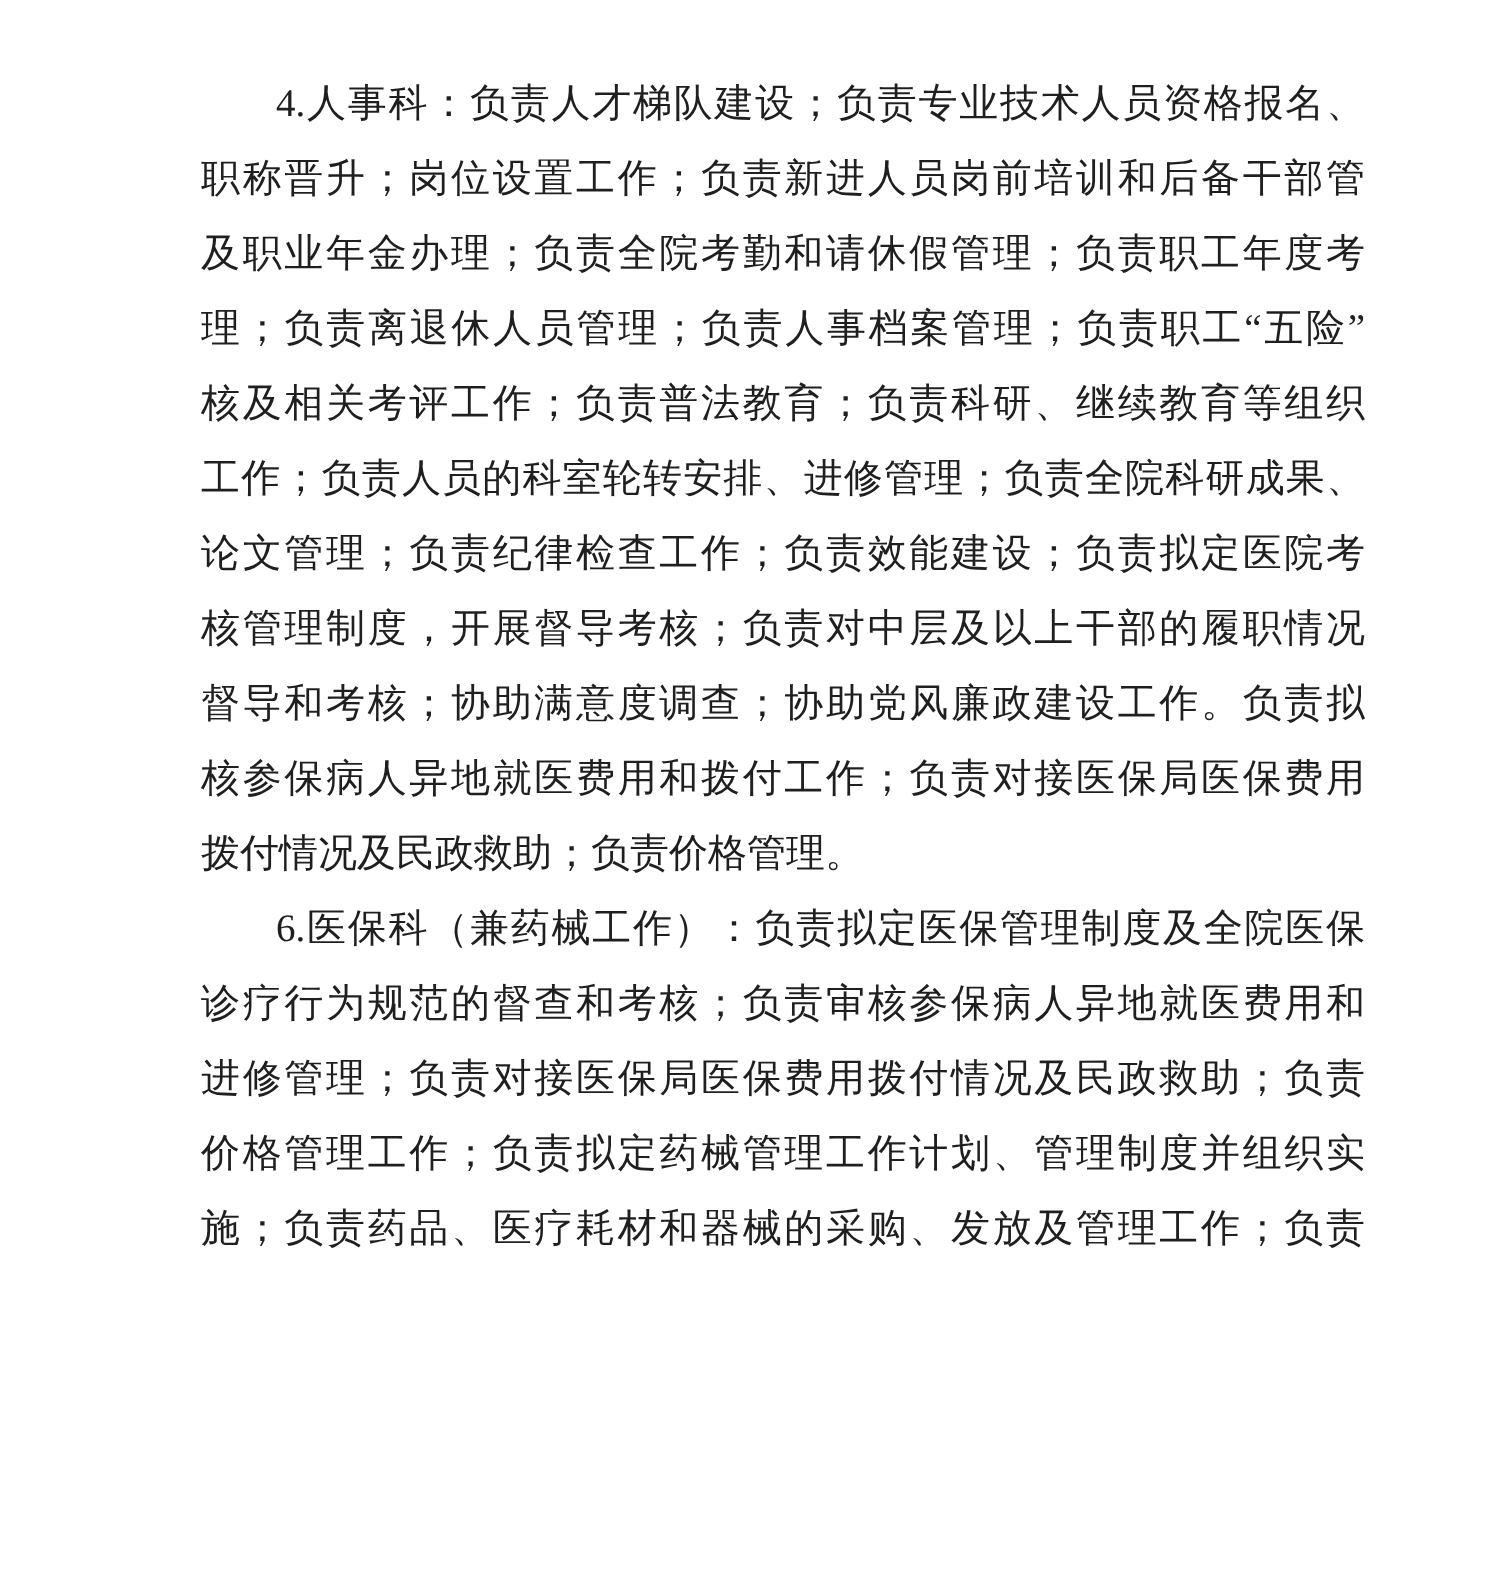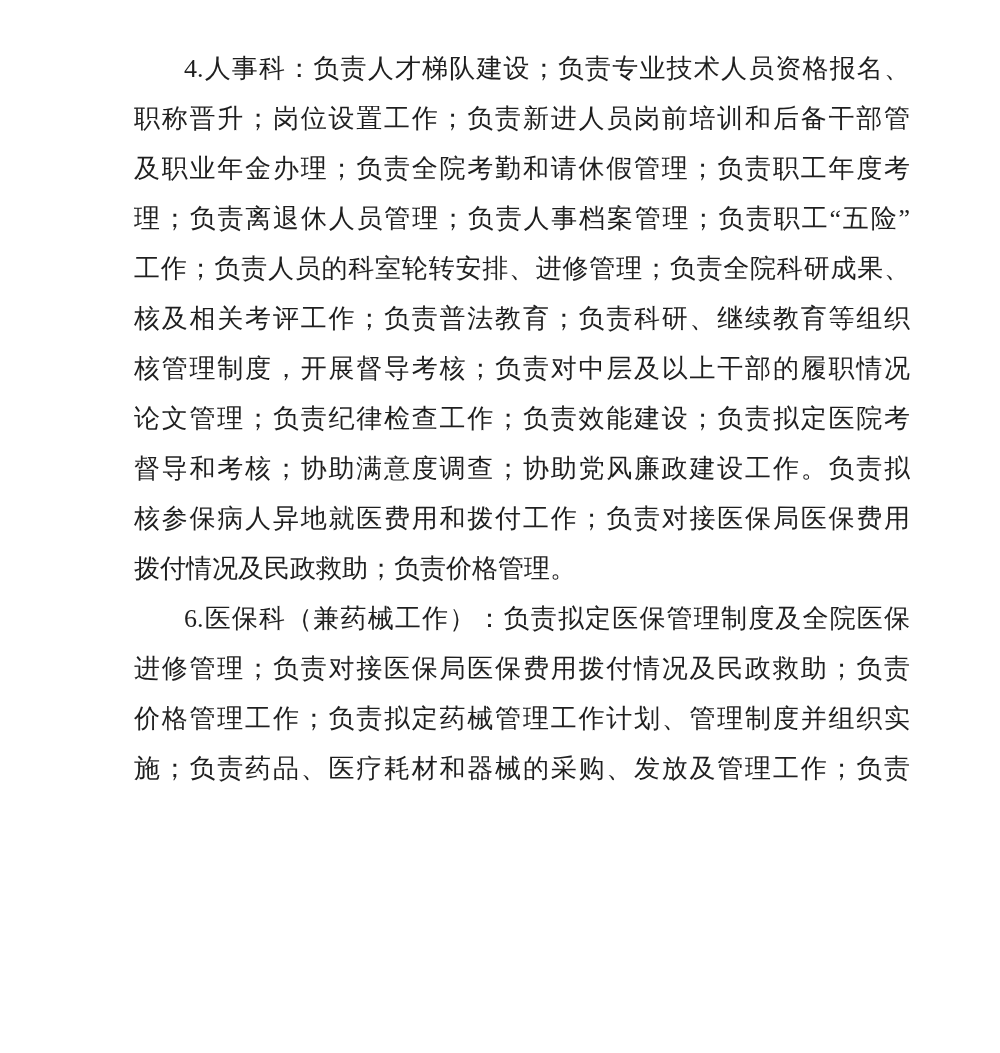--- a/index.html
+++ b/index.html
@@ -47,31 +47,32 @@
 <body>
 
 <div class="page">
   <div class="textblock">
 
     <section class="para">
       <div class="line first">4.人事科：负责人才梯队建设；负责专业技术人员资格报名、</div>
       <div class="line">职称晋升；岗位设置工作；负责新进人员岗前培训和后备干部管</div>
       <div class="line">及职业年金办理；负责全院考勤和请休假管理；负责职工年度考</div>
       <div class="line">理；负责离退休人员管理；负责人事档案管理；负责职工“五险”</div>
+      <div class="line">核及相关考评工作；负责普法教育；负责科研、继续教育等组织</div>
       <div class="line">工作；负责人员的科室轮转安排、进修管理；负责全院科研成果、</div>
-      <div class="line">核及相关考评工作；负责普法教育；负责科研、继续教育等组织</div>
+      <div class="line">论文管理；负责纪律检查工作；负责效能建设；负责拟定医院考</div>
       <div class="line">核管理制度，开展督导考核；负责对中层及以上干部的履职情况</div>
-      <div class="line">论文管理；负责纪律检查工作；负责效能建设；负责拟定医院考</div>
       <div class="line">督导和考核；协助满意度调查；协助党风廉政建设工作。负责拟</div>
       <div class="line">核参保病人异地就医费用和拨付工作；负责对接医保局医保费用</div>
       <div class="line last">拨付情况及民政救助；负责价格管理。</div>
     </section>
 
 
     <section class="para">
       <div class="line first">6.医保科（兼药械工作）：负责拟定医保管理制度及全院医保</div>
+      <div class="line">诊疗行为规范的督查和考核；负责审核参保病人异地就医费用和</div>
       <div class="line">进修管理；负责对接医保局医保费用拨付情况及民政救助；负责</div>
       <div class="line">价格管理工作；负责拟定药械管理工作计划、管理制度并组织实</div>
       <div class="line">施；负责药品、医疗耗材和器械的采购、发放及管理工作；负责</div>
     </section>
 
   </div>
 </div>
 
 </body></html>

